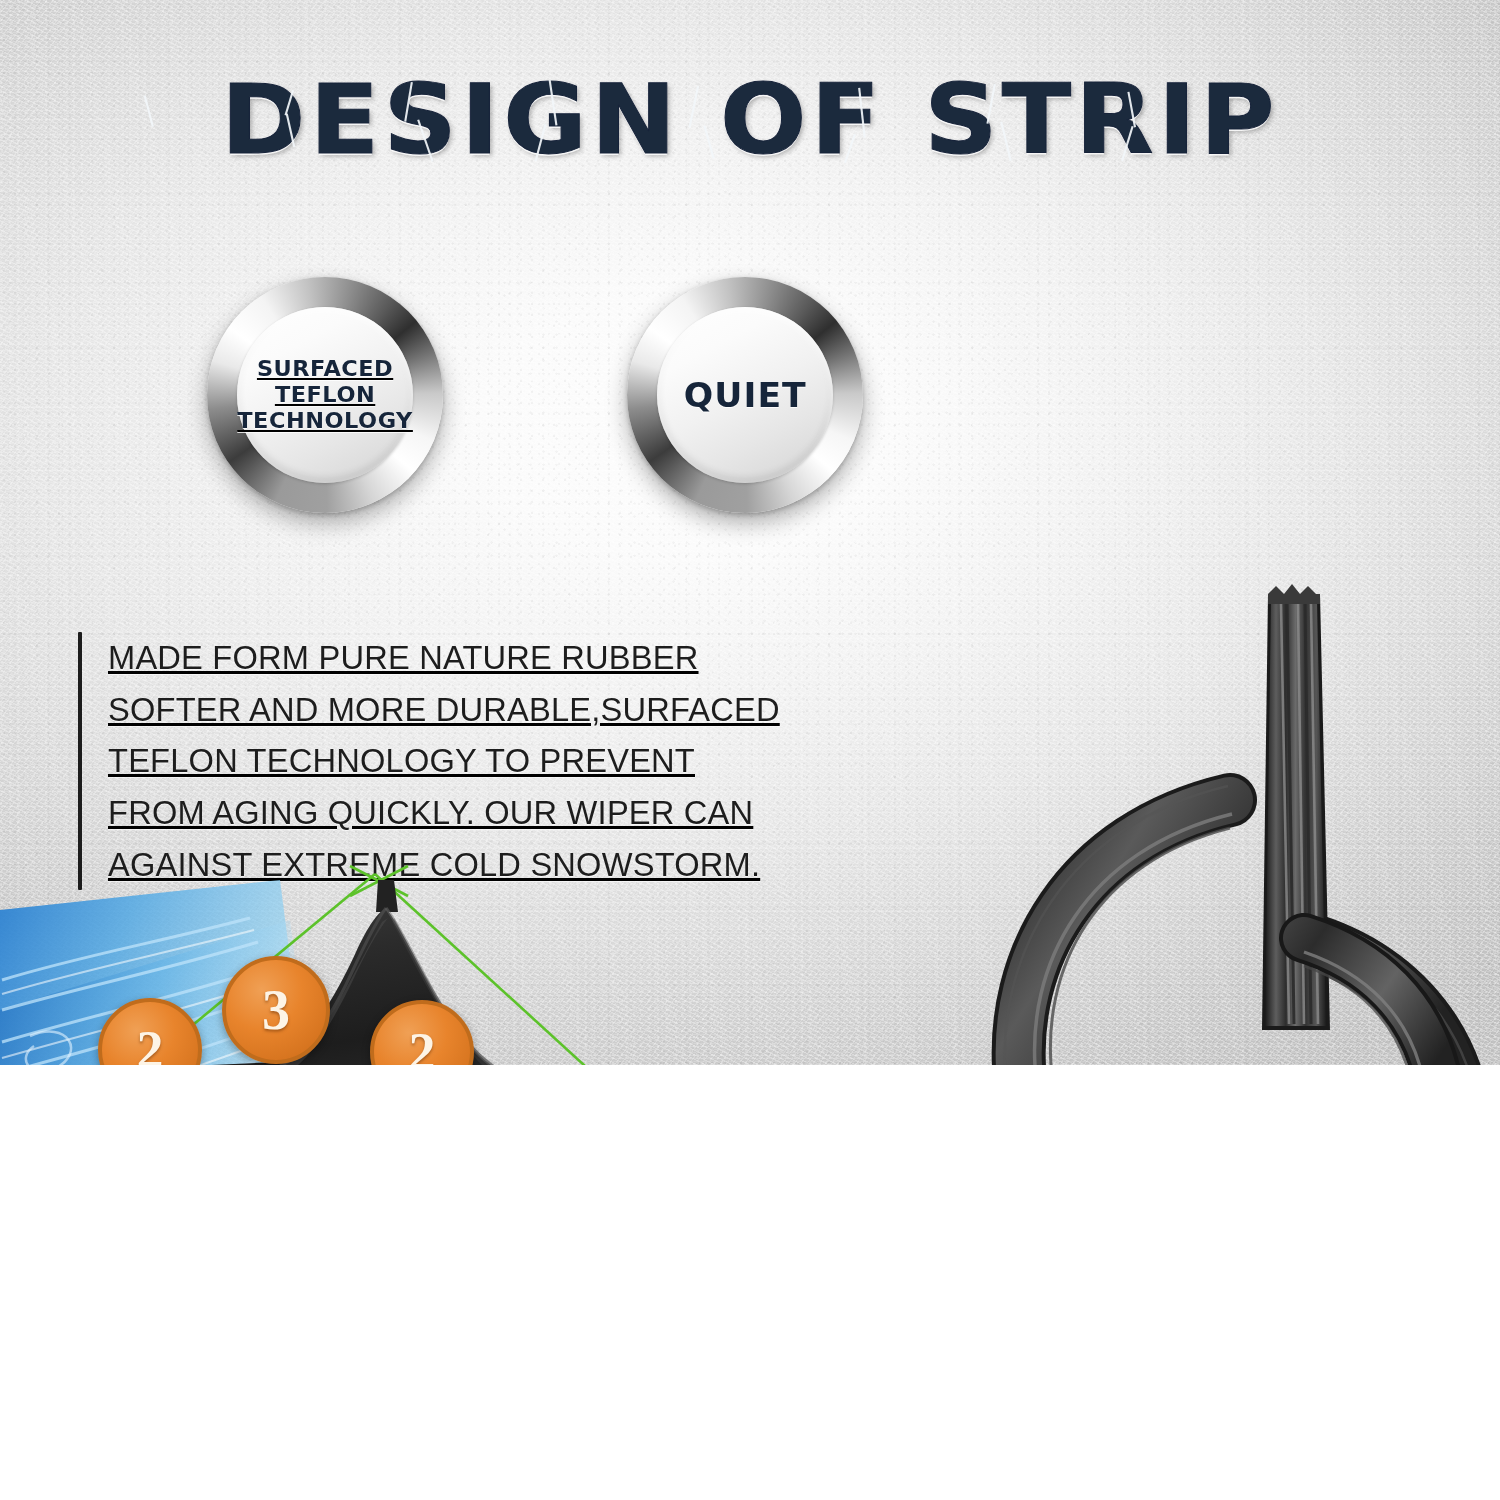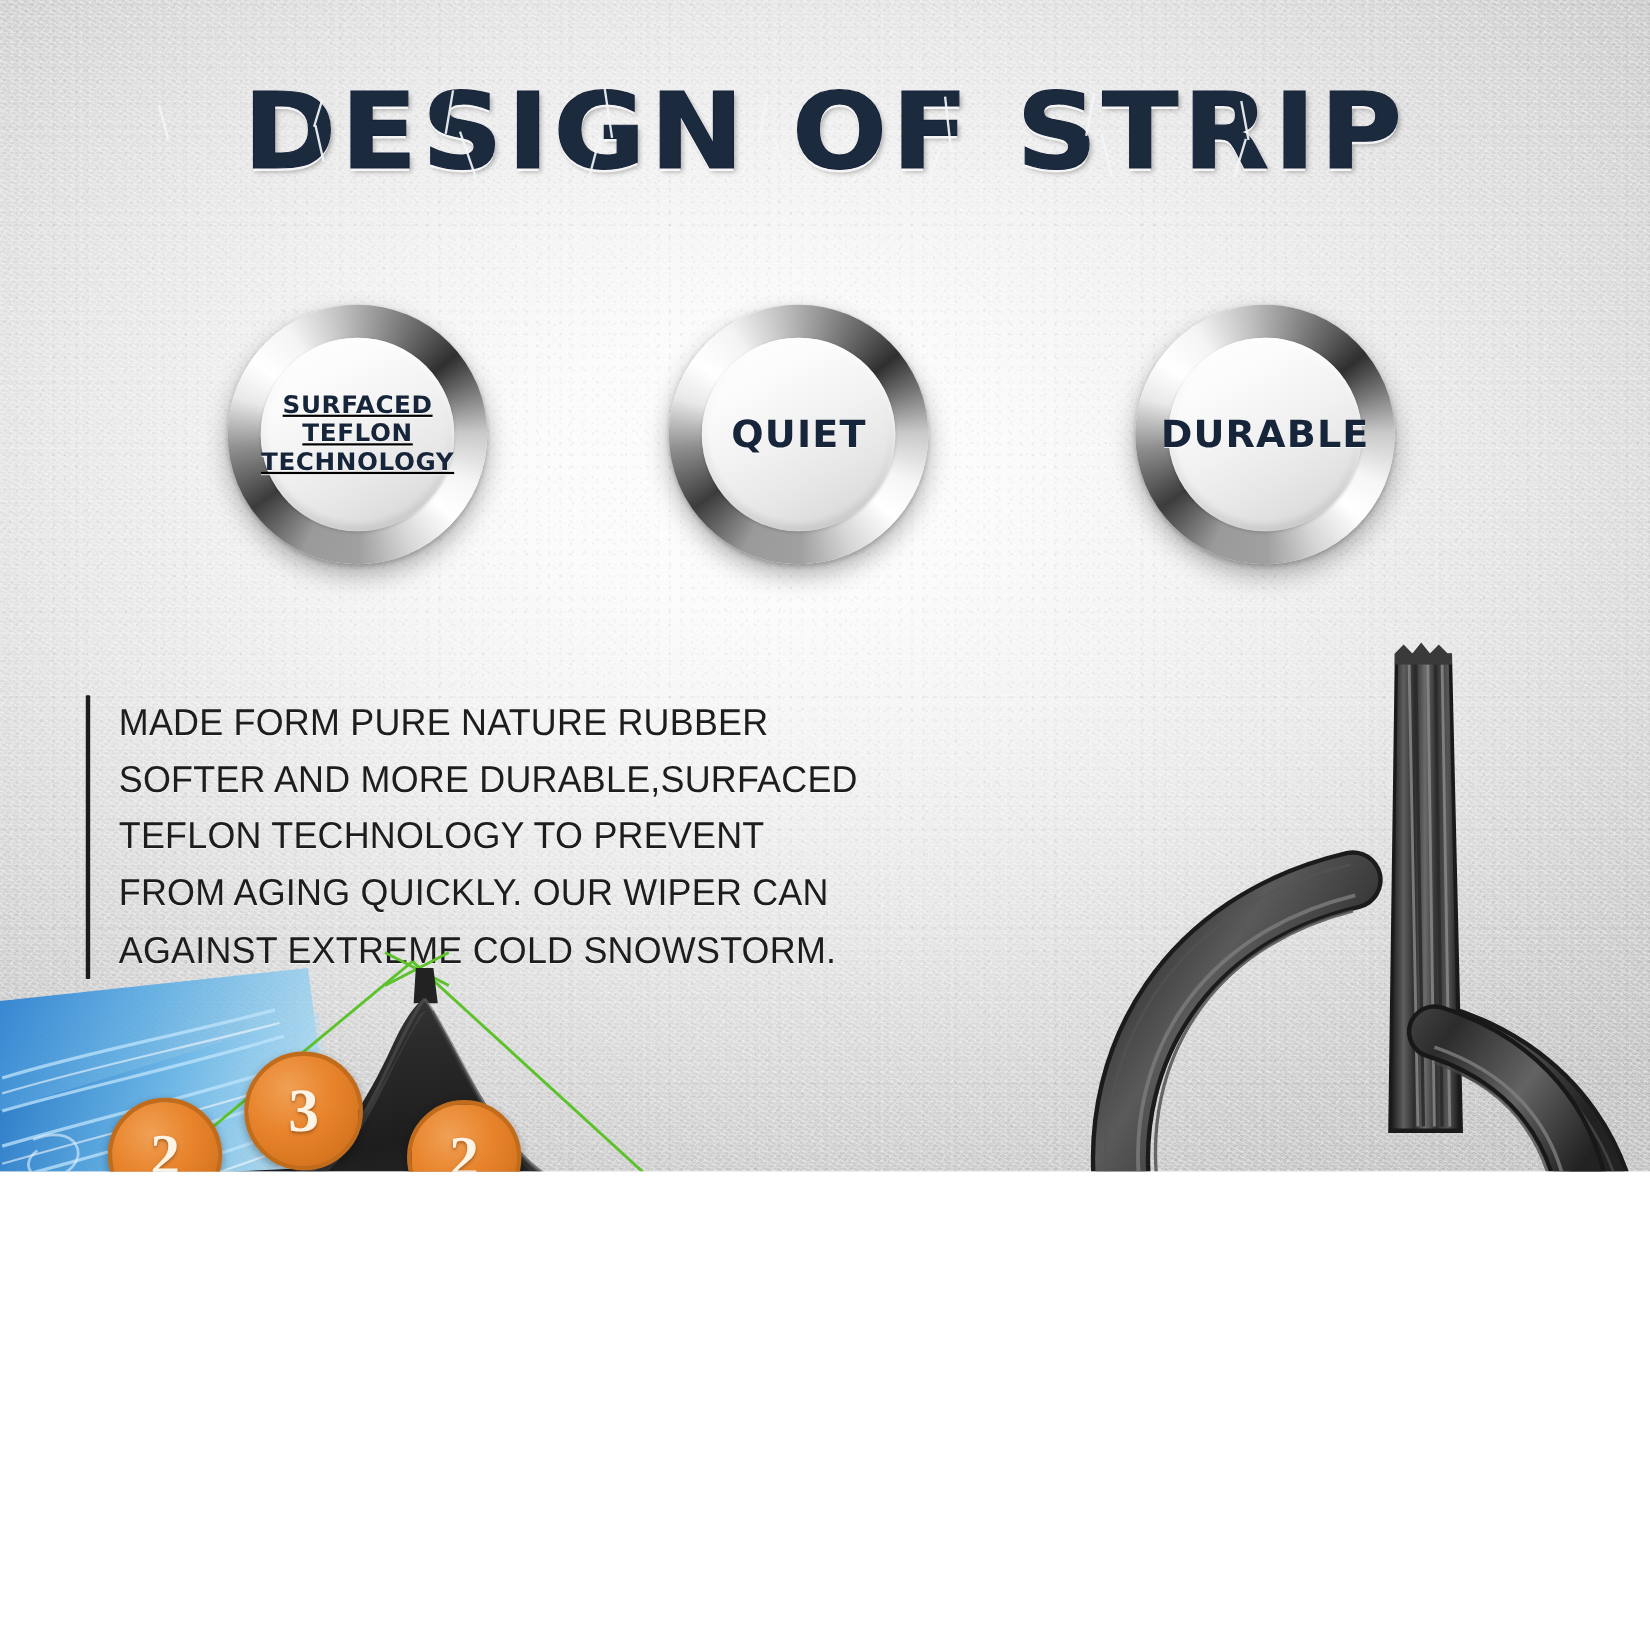--- a/index.html
+++ b/index.html
@@ -122,20 +122,21 @@
   }
   .badge-text.sm { font-size: 22px; }
   .badge-text.md { font-size: 34px; letter-spacing: 1px; }
 
   
   .para-wrap {
     position: absolute;
     left: 78px; top: 632px;
     display: flex;
     gap: 26px;
+    text-decoration: underline;
   }
   .para-rule {
     width: 4px;
     background: #1c1c1c;
     border-radius: 1px;
     flex: none;
   }
   .para {
     font-family: "Liberation Sans", sans-serif;
     font-size: 34px;
@@ -227,31 +228,26 @@
   </div>
 
   <div class="badge" style="left:207px; top:277px;text-decoration:underline;">
     <div class="badge-inner">
       <div class="badge-text sm" style="white-space:pre-line;">SURFACED
 TEFLON
 TECHNOLOGY</div>
     </div>
   </div>
 
-  <div class="badge" style="left:608px; top:277px;">
+  <div class="badge" style="left:627px; top:277px;">
     <div class="badge-inner">
       <div class="badge-text md">QUIET</div>
     </div>
   </div>
 
-  <div class="badge" style="left:1032px; top:277px;">
-    <div class="badge-inner">
-      <div class="badge-text md">DURABLE</div>
-    </div>
-  </div>
 
   <div class="para-wrap">
     <div class="para-rule"></div>
     <div class="para">MADE FORM PURE NATURE RUBBER
 SOFTER AND MORE DURABLE,SURFACED
 TEFLON TECHNOLOGY TO PREVENT
 FROM AGING QUICKLY. OUR WIPER CAN
 AGAINST EXTREME COLD SNOWSTORM.</div>
   </div>
 

